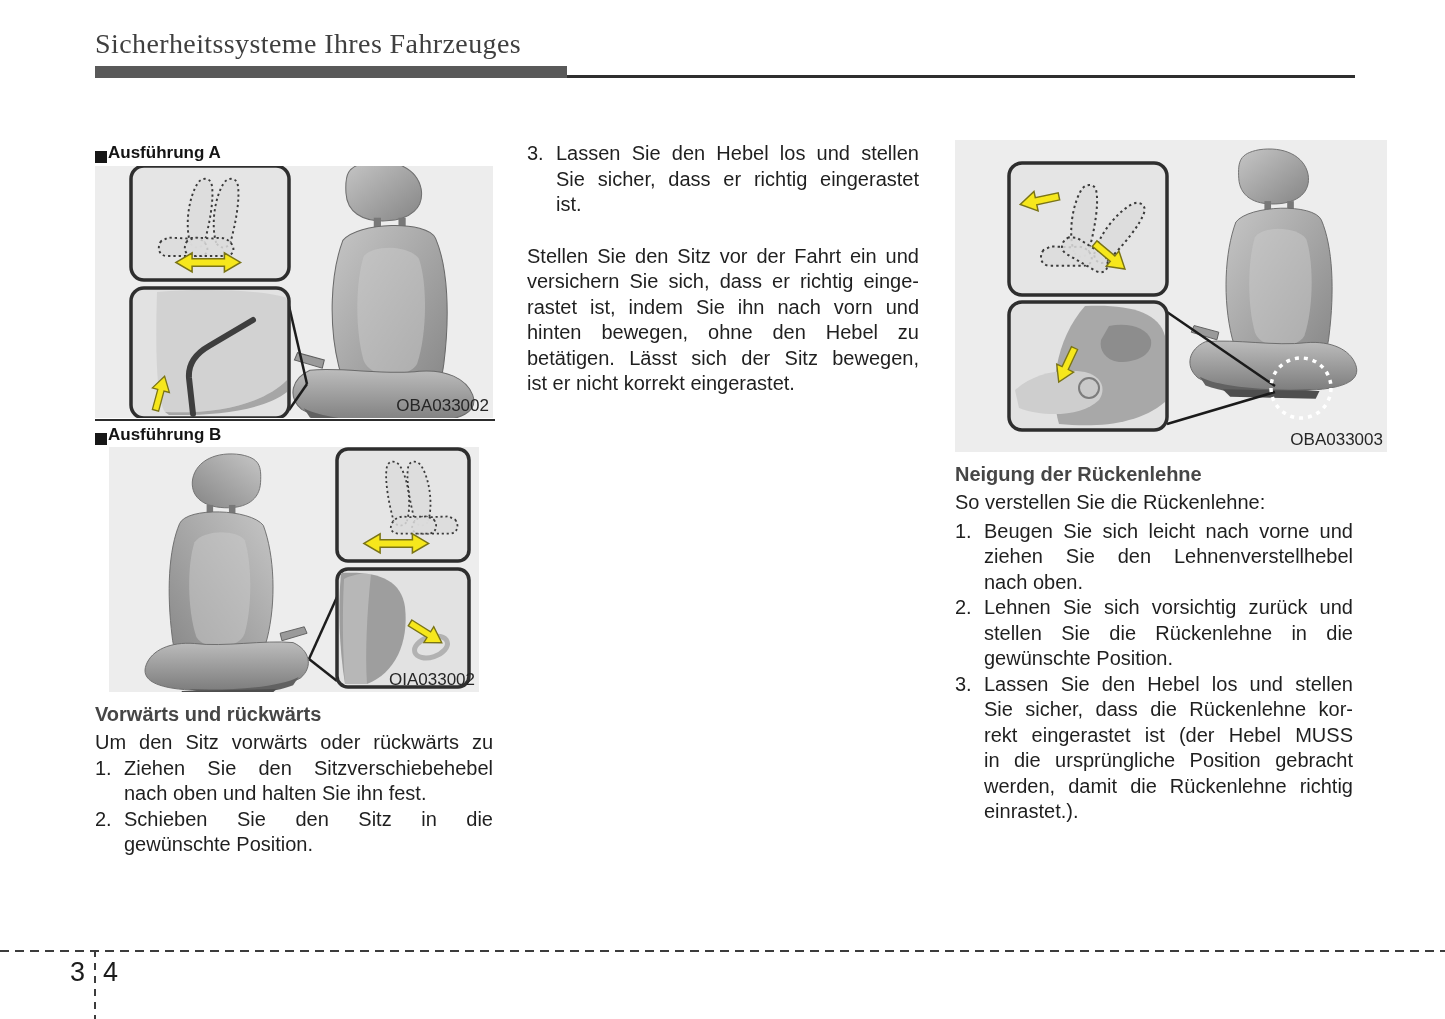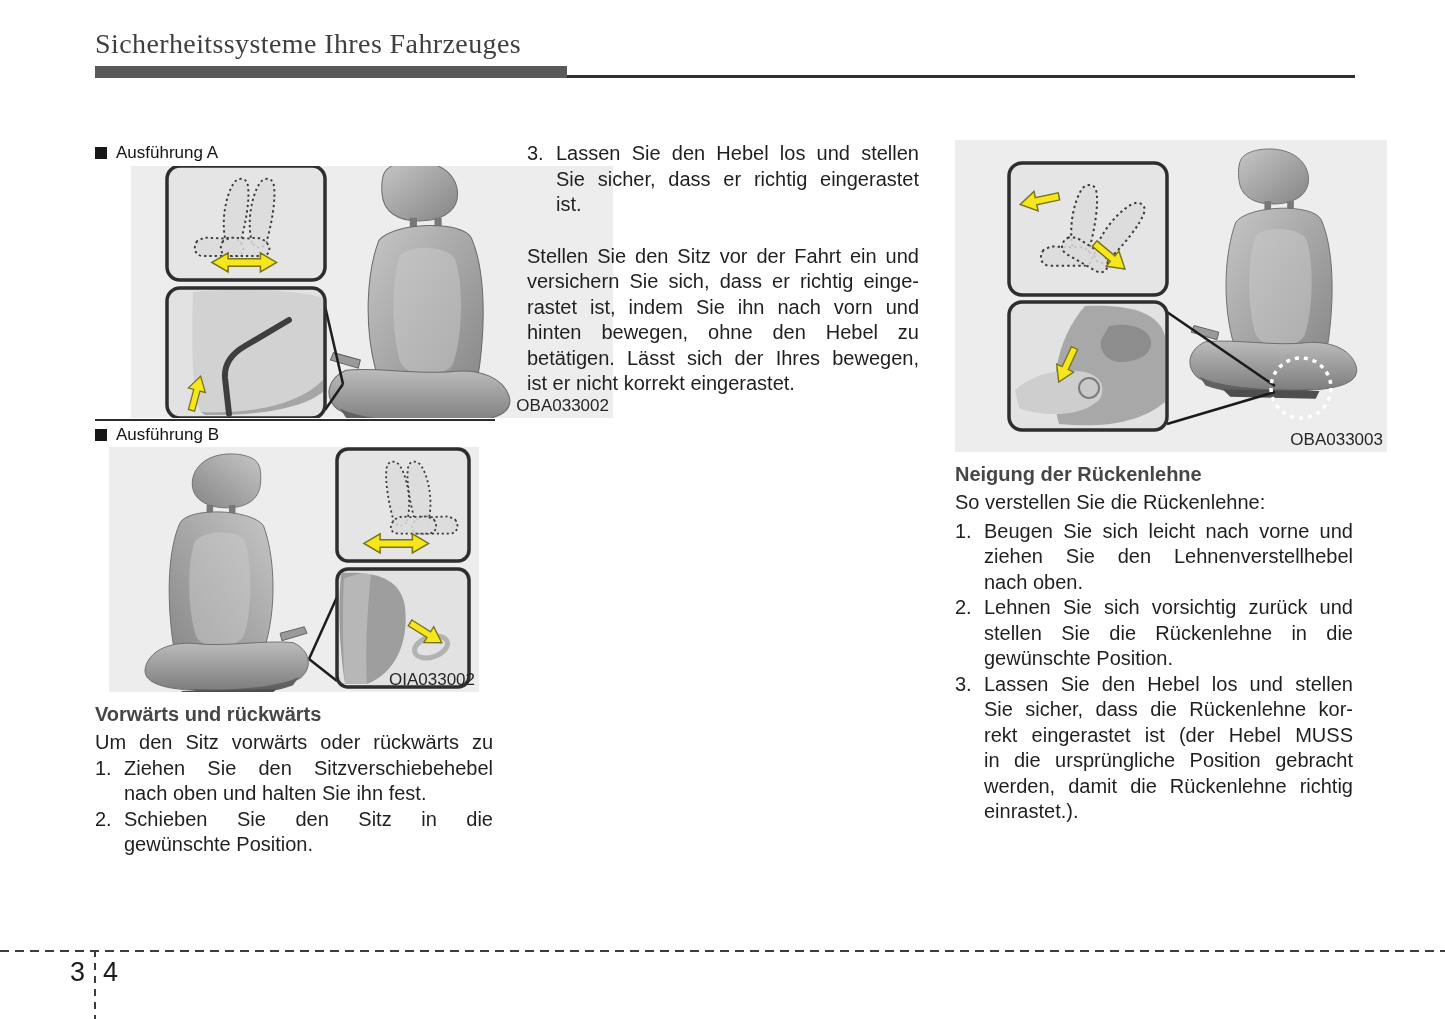--- a/index.html
+++ b/index.html
@@ -11,22 +11,22 @@
 
   
   .page-title {
     position:absolute; left:95px; top:28px;
     font-family:"Liberation Serif", serif; font-size:28px; color:#3f3f3f; letter-spacing:.4px;
   }
   .bar-thick { position:absolute; left:95px; top:66px; width:472px; height:12px; background:#595959; }
   .bar-thin  { position:absolute; left:567px; top:75px; width:788px; height:3px;  background:#2f2f2f; }
 
   
-  .figure-label { position:absolute; display:flex; align-items:center; gap:9px;
-                  font-size:17px; color:#141414; }
+  .figure-label { position:absolute; display:flex; align-items:flex-end; gap:1px;
+                  font-size:17px; color:#141414;font-weight:bold; }
   .sq { width:12px; height:12px; background:#171717; display:inline-block; flex:none; }
 
   
   .fig { position:absolute; background:#ededed; }
   .fig svg { display:block; }
   .fig-caption { position:absolute; right:4px; bottom:2px; font-size:17px; color:#262626; }
 
   .divider { position:absolute; background:#2c2c2c; }
 
   
@@ -88,21 +88,21 @@
 
 <div class="page-title">Sicherheitssysteme Ihres Fahrzeuges</div>
 <div class="bar-thick"></div>
 <div class="bar-thin"></div>
 
 <div class="figure-label" style="left:95px; top:143px;">
   <span class="sq"></span>
   <span>Ausführung A</span>
 </div>
 
-<div class="fig" style="left:95px; top:166px; width:482px; height:252px;margin-left:36px;">
+<div class="fig" style="left:95px; top:166px; width:398px; height:252px;">
   <svg width="398" height="252" viewBox="0 0 398 252">
     <use href="#bigseat" transform="translate(184,-8) scale(1.03)"></use>
     <line x1="194" y1="140" x2="212" y2="218" stroke="#1d1d1d" stroke-width="2.5"></line>
     <line x1="194" y1="244" x2="212" y2="218" stroke="#1d1d1d" stroke-width="2.5"></line>
     <g>
       <rect x="36" y="0" width="158" height="114" rx="13" fill="#e5e5e5" stroke="#2e2e2e" stroke-width="3.5"></rect>
       <use href="#dseat" transform="translate(60,10) scale(0.88)"></use>
       <use href="#dseat" transform="translate(86,10) scale(0.88)"></use>
       <use href="#dblArrow" transform="translate(80,86) scale(0.95)" fill="#f6e71c" stroke="#7a7416" stroke-width="1.6"></use>
     </g>
@@ -178,21 +178,21 @@
         <div class="jline">Lassen Sie den Hebel los und stellen</div>
         <div class="jline">Sie sicher, dass er richtig eingerastet</div>
         <div class="jline last">ist.</div>
       </div>
   </div>
   <div style="margin-top:26px;">
       <div class="jline">Stellen Sie den Sitz vor der Fahrt ein und</div>
       <div class="jline">versichern Sie sich, dass er richtig einge-</div>
       <div class="jline">rastet ist, indem Sie ihn nach vorn und</div>
       <div class="jline">hinten bewegen, ohne den Hebel zu</div>
-      <div class="jline">betätigen. Lässt sich der Ihres bewegen,</div>
+      <div class="jline">betätigen. Lässt sich der Sitz bewegen,</div>
       <div class="jline last">ist er nicht korrekt eingerastet.</div>
     </div>
 </div>
 
 <div class="fig" style="left:955px; top:140px; width:398px; height:312px;padding-left:34px;">
   <svg width="398" height="312" viewBox="0 0 398 312">
     <use href="#bigseat" transform="translate(188,6) scale(0.95)"></use>
     <line x1="178" y1="172" x2="286" y2="246" stroke="#1b1b1b" stroke-width="2.5"></line>
     <line x1="178" y1="284" x2="286" y2="252" stroke="#1b1b1b" stroke-width="2.5"></line>
     <circle cx="312" cy="248" r="30" fill="none" stroke="#ffffff" stroke-width="3.5" stroke-dasharray="4 5"></circle>

